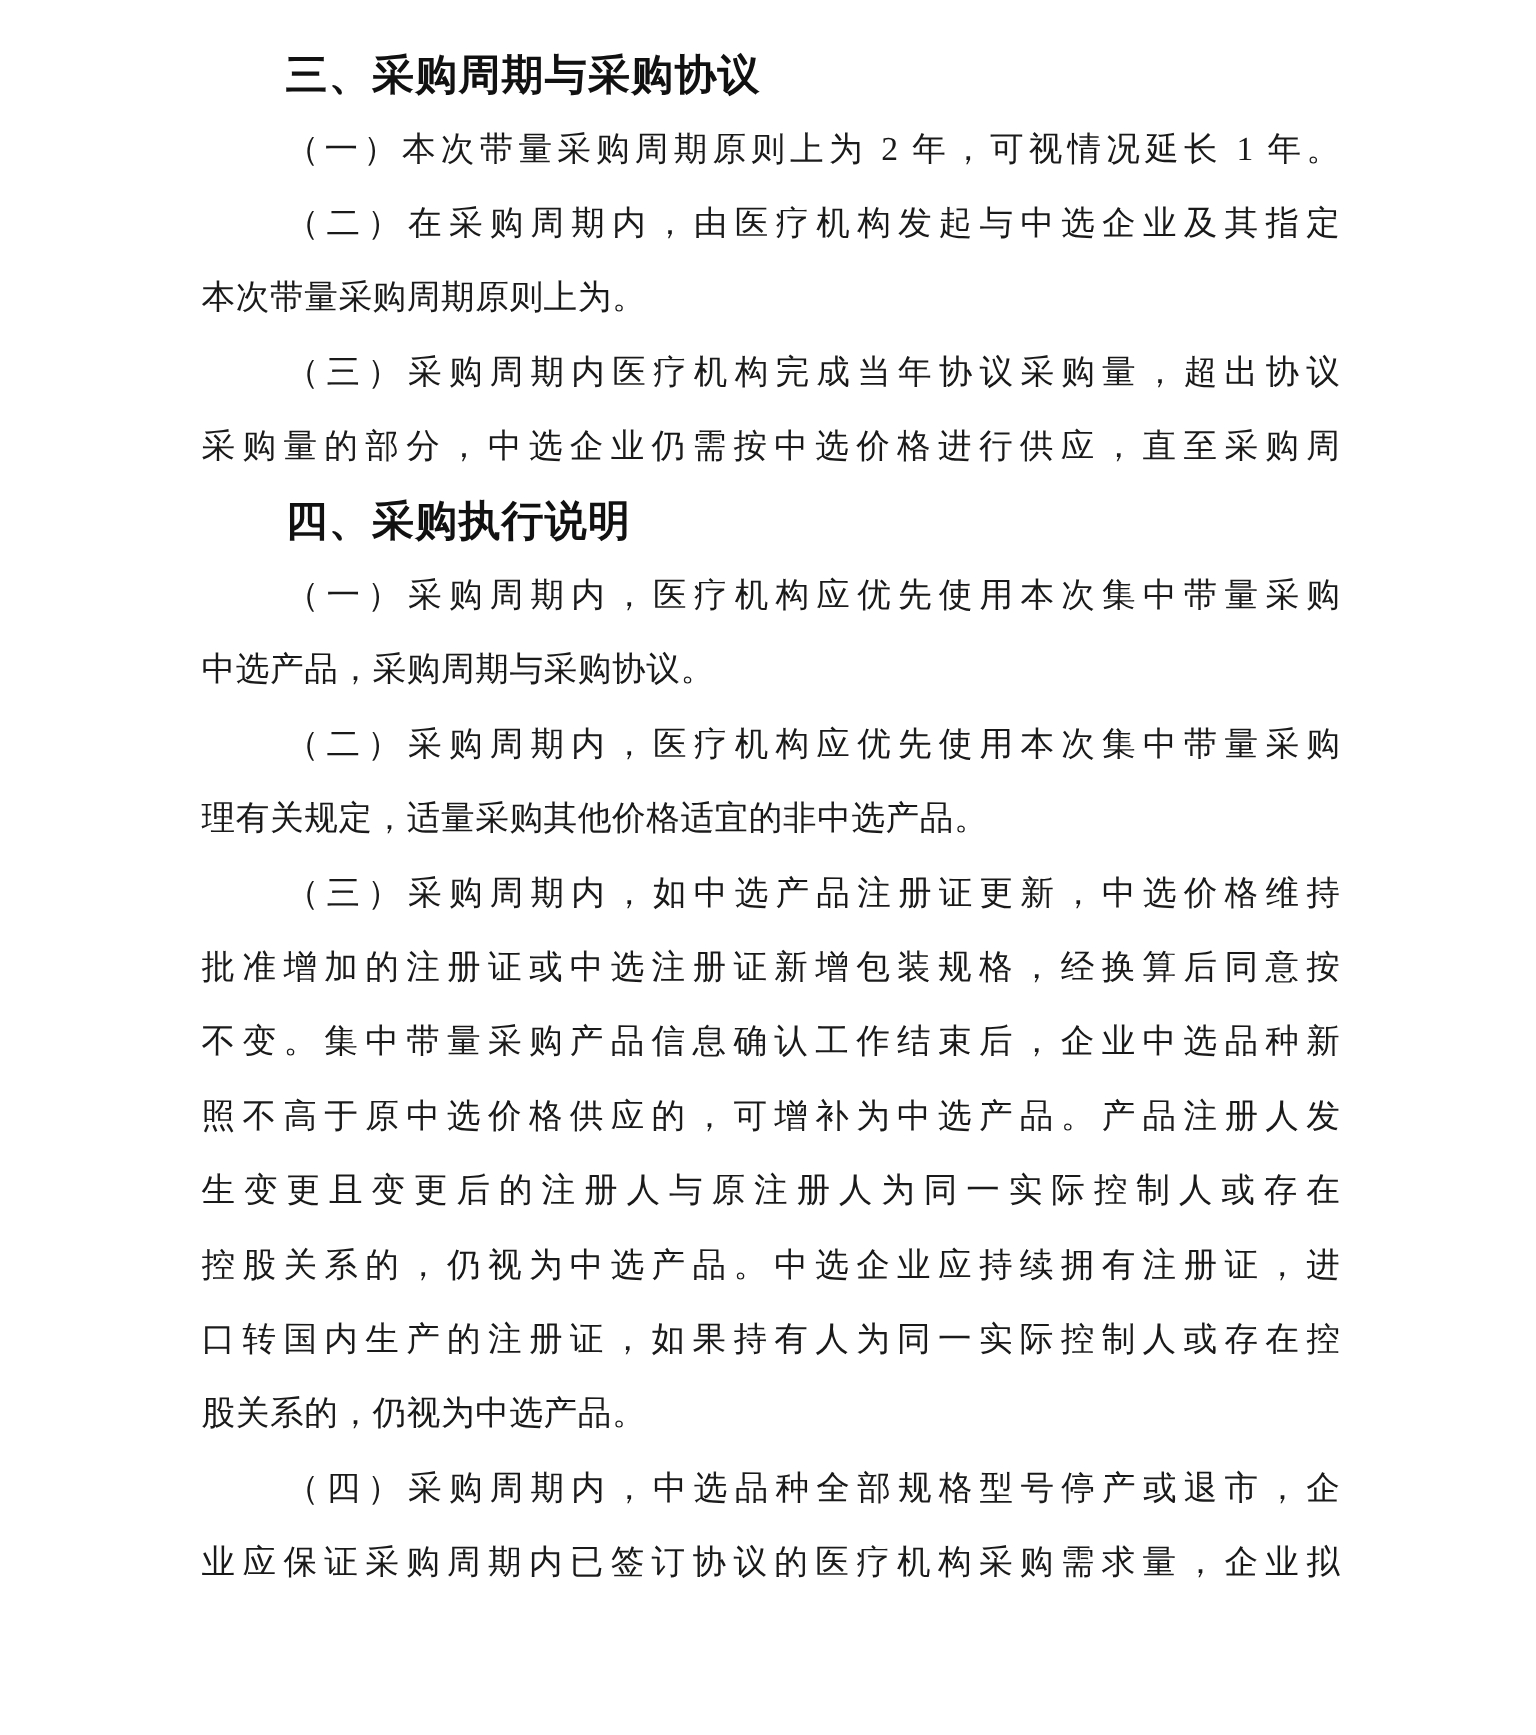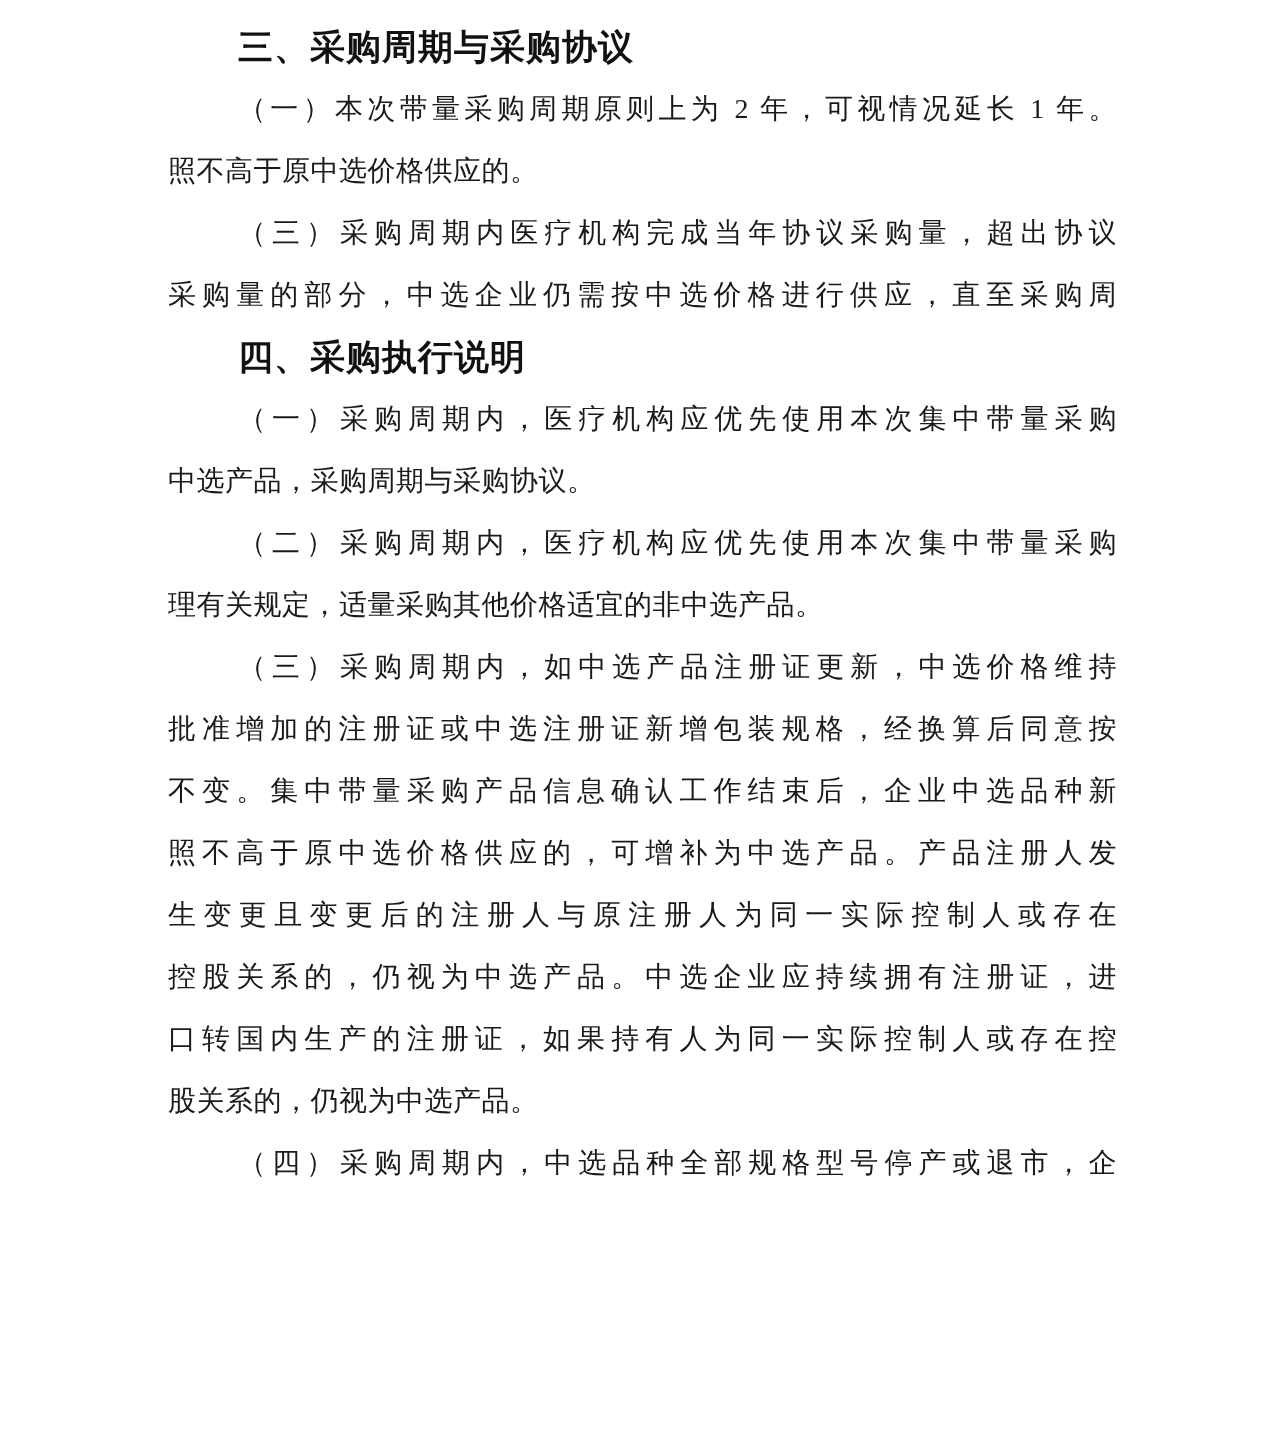--- a/index.html
+++ b/index.html
@@ -10,21 +10,21 @@
   .page {
     position: relative;
     width: 1280px;
     height: 1446px;
     background: #ffffff;
     overflow: hidden;
   }
   .doc-body {
     position: absolute;
     left: 168px;
-    top: 16px;
+    top: 32px;
     width: 949px;
   }
   .line {
     height: 62px;
     line-height: 62px;
     font-size: 28px;
     color: #1a1a1a;
     font-family: "Liberation Serif", "DejaVu Serif", serif;
     text-align: left;
     white-space: nowrap;
@@ -48,31 +48,33 @@
   }
 </style>
 </head>
 <body>
 
 <div class="page">
   <div class="doc-body">
 
   <div class="line heading indent">三、采购周期与采购协议</div>
       <div class="line indent fill">（一）本次带量采购周期原则上为 2 年，可视情况延长 1 年。</div>
-      <div class="line">照不高于原中选价格供应的。</div>
+      <div class="line indent fill">（二）在采购周期内，由医疗机构发起与中选企业及其指定</div>
+      <div class="line">本次带量采购周期原则上为。</div>
       <div class="line indent fill">（三）采购周期内医疗机构完成当年协议采购量，超出协议</div>
       <div class="line fill">采购量的部分，中选企业仍需按中选价格进行供应，直至采购周</div>
       <div class="line heading indent">四、采购执行说明</div>
       <div class="line indent fill">（一）采购周期内，医疗机构应优先使用本次集中带量采购</div>
       <div class="line">中选产品，采购周期与采购协议。</div>
       <div class="line indent fill">（二）采购周期内，医疗机构应优先使用本次集中带量采购</div>
       <div class="line">理有关规定，适量采购其他价格适宜的非中选产品。</div>
       <div class="line indent fill">（三）采购周期内，如中选产品注册证更新，中选价格维持</div>
       <div class="line fill">批准增加的注册证或中选注册证新增包装规格，经换算后同意按</div>
       <div class="line fill">不变。集中带量采购产品信息确认工作结束后，企业中选品种新</div>
       <div class="line fill">照不高于原中选价格供应的，可增补为中选产品。产品注册人发</div>
       <div class="line fill">生变更且变更后的注册人与原注册人为同一实际控制人或存在</div>
       <div class="line fill">控股关系的，仍视为中选产品。中选企业应持续拥有注册证，进</div>
       <div class="line fill">口转国内生产的注册证，如果持有人为同一实际控制人或存在控</div>
       <div class="line">股关系的，仍视为中选产品。</div>
       <div class="line indent fill">（四）采购周期内，中选品种全部规格型号停产或退市，企</div>
+      <div class="line fill">业应保证采购周期内已签订协议的医疗机构采购需求量，企业拟</div>
     </div>
 </div>
 
 </body></html>

